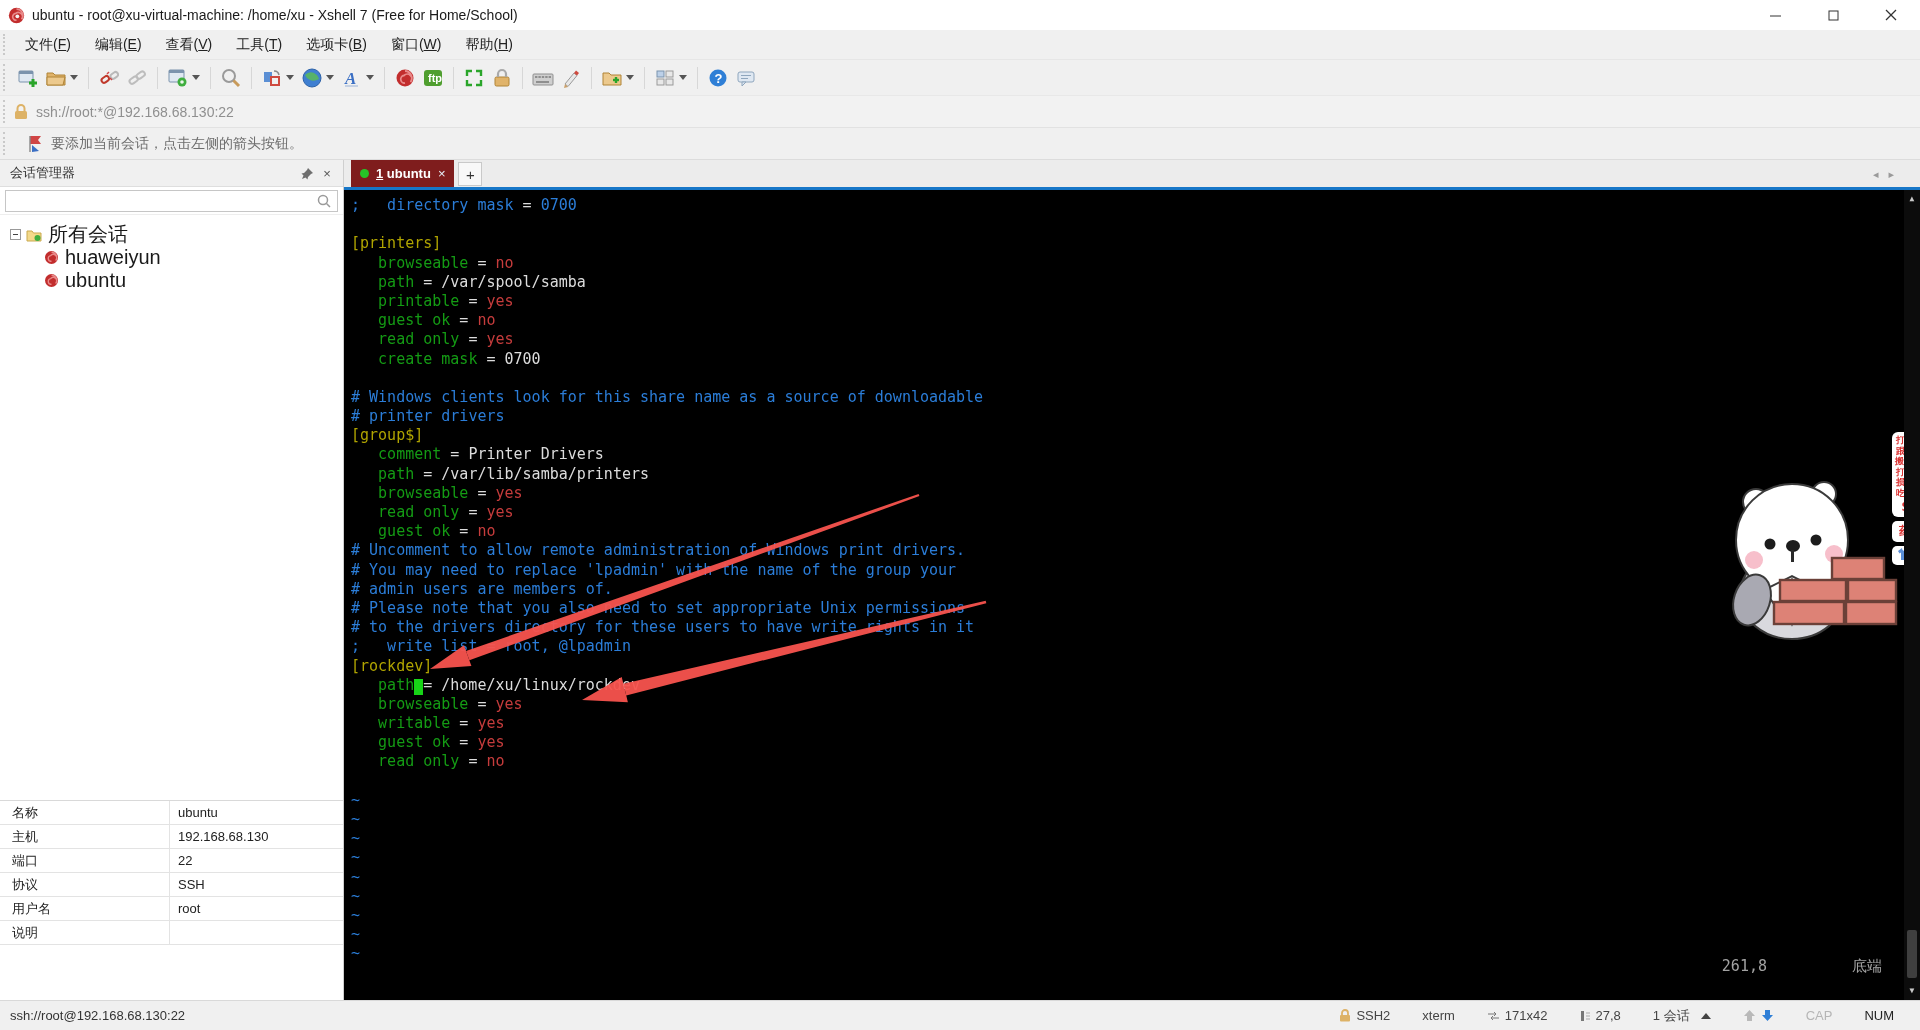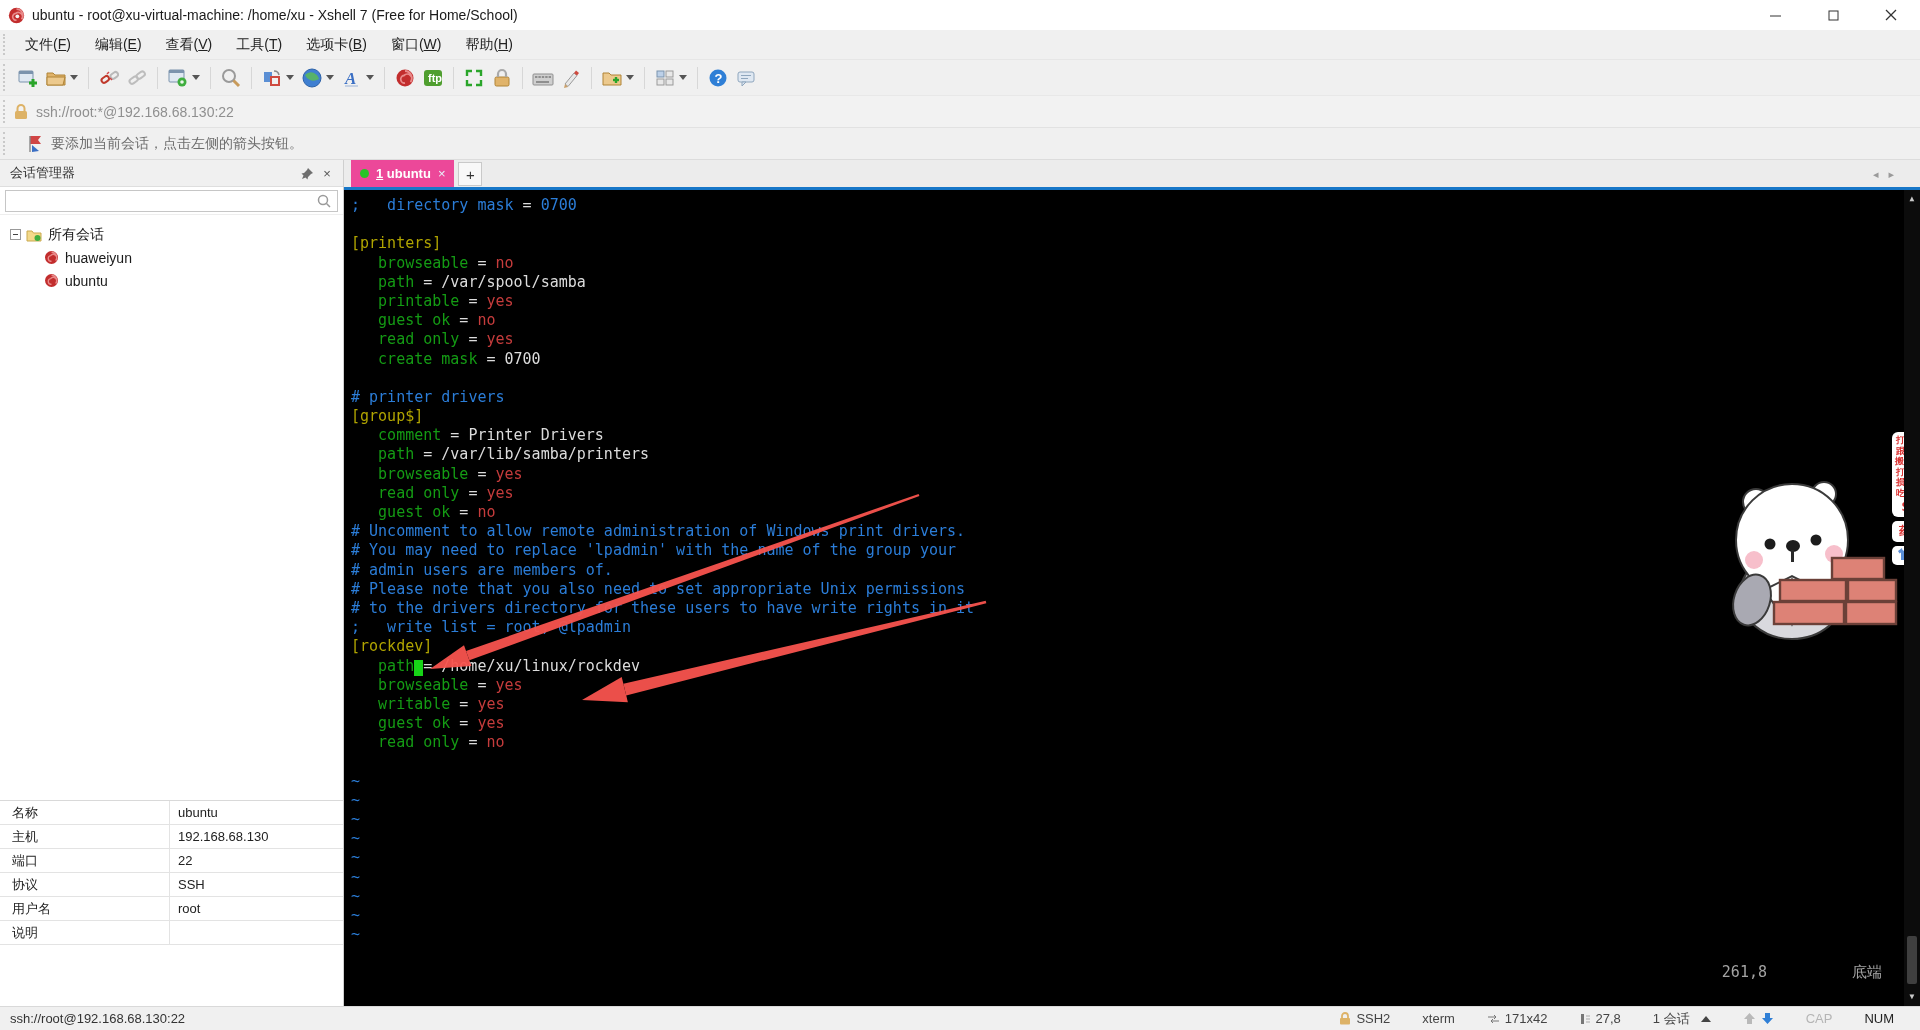--- a/index.html
+++ b/index.html
@@ -35,36 +35,36 @@
 
   
   .main { flex:1; display:flex; min-height:0; }
   .left-panel { width:344px; background:#ffffff; display:flex; flex-direction:column; border-right:1px solid #cfcfcf; }
   .lp-header { height:27px; background:#f0f0f0; display:flex; align-items:center; padding:0 6px 0 10px; font-size:13px; color:#333; border-bottom:1px solid #dedede; }
   .lp-header .sp { flex:1; }
   .lp-hbtn { width:20px; height:20px; display:flex; align-items:center; justify-content:center; color:#555; font-size:13px; }
   .lp-search { height:28px; padding:3px 5px; background:#fff; border-bottom:1px solid #eee; position:relative; }
   .lp-search input { width:100%; height:22px; border:1px solid #c6c6c6; padding:0 24px 0 6px; font-size:12px; outline:none; }
   .lp-search .mag { position:absolute; right:12px; top:7px; }
-  .lp-tree { height:585px; padding:8px 0 0 10px; font-size:14px; color:#1a1a1a; position:relative; }
+  .lp-tree { height:585px; padding:8px 0 0 10px; font-size:20px; color:#1a1a1a; position:relative; }
   .tree-root-row, .tree-child-row { display:flex; align-items:center; height:23px; }
   .tree-child-row { padding-left:34px; }
   .tree-label { margin-left:6px; }
   .minus-box { width:11px; height:11px; border:1px solid #999; background:#fff; position:relative; margin-right:5px; }
   .minus-box::after { content:""; position:absolute; left:2px; right:2px; top:4px; height:1px; background:#444; }
   .lp-table { border-top:1px solid #d9d9d9; }
   .pt-row { display:flex; height:24px; border-bottom:1px solid #e3e3e3; font-size:13px; align-items:center; }
   .pt-label { width:170px; padding-left:12px; color:#222; border-right:1px solid #e3e3e3; height:100%; display:flex; align-items:center; }
   .pt-value { padding-left:8px; color:#222; }
   .lp-fill { flex:1; background:#fff; }
 
   
   .right-pane { flex:1; display:flex; flex-direction:column; min-width:0; }
   .tabbar { height:30px; background:#ececec; border-bottom:3px solid #1777c8; display:flex; align-items:flex-end; padding-left:7px; position:relative; }
-  .tab-active { height:27px; background:#ec4899; color:#fff; display:flex; align-items:center; padding:0 9px; font-size:13px; font-weight:bold; gap:7px; }
+  .tab-active { height:27px; background:#7f1d1d; color:#fff; display:flex; align-items:center; padding:0 9px; font-size:13px; font-weight:bold; gap:7px; }
   .tab-dot { width:9px; height:9px; border-radius:50%; background:#27c427; }
   .tab-close { color:#e8f2fb; font-weight:normal; font-size:13px; }
   .tab-plus { height:24px; width:24px; background:#f8f8f8; border:1px solid #c9c9c9; margin-left:4px; margin-bottom:1px; display:flex; align-items:center; justify-content:center; font-size:15px; color:#333; }
   .tab-scrolls { position:absolute; right:26px; bottom:6px; display:flex; gap:10px; color:#9a9a9a; font-size:11px; }
 
   
   .terminal { flex:1; background:#000; position:relative; overflow:hidden; font-family:"DejaVu Sans Mono",monospace; font-size:15px; }
   .term-lines { position:absolute; left:7px; top:6px; right:20px; }
   .term-line { height:19.2px; line-height:19.2px; white-space:pre; }
   .tc { color:#2b7dd8; } .ts { color:#b0a400; } .tk { color:#149b14; }
@@ -84,21 +84,21 @@
   .overlay { position:absolute; inset:0; pointer-events:none; }
   .sticker { position:absolute; left:1360px; top:250px; width:200px; height:210px; pointer-events:none; }
   .side-banner { position:absolute; right:2px; top:242px; width:26px; pointer-events:none; }
   .banner-box { background:#fff; border-radius:6px 0 0 6px; padding:3px 2px; text-align:center; }
   .banner-row { font-size:9px; color:#d93030; line-height:10.5px; letter-spacing:0; font-weight:bold; }
   .banner-row .hl { background:#d93030; color:#fff; padding:0 1px; }
   .banner-logo { font-size:12px; color:#d93030; font-weight:bold; margin-top:2px; }
   .banner-chip { background:#fff; border-radius:5px 0 0 5px; margin-top:4px; text-align:center; font-size:12px; color:#d93030; font-weight:bold; padding:2px 0; }
 
   
-  .statusbar { height:24px; background:#f0f0f0; border-top:1px solid #d9d9d9; display:flex; align-items:center; padding:0 10px; font-size:13px; color:#333; }
+  .statusbar { height:30px; background:#f0f0f0; border-top:1px solid #d9d9d9; display:flex; align-items:center; padding:0 10px; font-size:13px; color:#333; }
   .sb-left { flex:1; }
   .sb-right { display:flex; align-items:center; gap:0; }
   .sb-item { display:flex; align-items:center; gap:5px; padding:0 16px; color:#444; }
   .sb-cap { color:#b5b5b5; } .sb-num { color:#222; }
   .sb-tri { width:0; height:0; border-left:5px solid transparent; border-right:5px solid transparent; border-bottom:6px solid #444; margin-left:6px; }
 </style>
 </head>
 <body>
 
 <div class="app">
@@ -407,20 +407,21 @@
             <div class="term-line"><span class="tc">;   directory mask</span><span class="tv"> = </span><span class="tc">0700</span></div>
             <div class="term-line"></div>
             <div class="term-line"><span class="ts">[printers]</span></div>
             <div class="term-line"><span class="tk">   browseable</span><span class="tv"> = </span><span class="tb">no</span></div>
             <div class="term-line"><span class="tk">   path</span><span class="tv"> = /var/spool/samba</span></div>
             <div class="term-line"><span class="tk">   printable</span><span class="tv"> = </span><span class="tb">yes</span></div>
             <div class="term-line"><span class="tk">   guest ok</span><span class="tv"> = </span><span class="tb">no</span></div>
             <div class="term-line"><span class="tk">   read only</span><span class="tv"> = </span><span class="tb">yes</span></div>
             <div class="term-line"><span class="tk">   create mask</span><span class="tv"> = 0700</span></div>
             <div class="term-line"></div>
+            <div class="term-line"><span class="tc"># Windows clients look for this share name as a source of downloadable</span></div>
             <div class="term-line"><span class="tc"># printer drivers</span></div>
             <div class="term-line"><span class="ts">[group$]</span></div>
             <div class="term-line"><span class="tk">   comment</span><span class="tv"> = Printer Drivers</span></div>
             <div class="term-line"><span class="tk">   path</span><span class="tv"> = /var/lib/samba/printers</span></div>
             <div class="term-line"><span class="tk">   browseable</span><span class="tv"> = </span><span class="tb">yes</span></div>
             <div class="term-line"><span class="tk">   read only</span><span class="tv"> = </span><span class="tb">yes</span></div>
             <div class="term-line"><span class="tk">   guest ok</span><span class="tv"> = </span><span class="tb">no</span></div>
             <div class="term-line"><span class="tc"># Uncomment to allow remote administration of Windows print drivers.</span></div>
             <div class="term-line"><span class="tc"># You may need to replace 'lpadmin' with the name of the group your</span></div>
             <div class="term-line"><span class="tc"># admin users are members of.</span></div>

